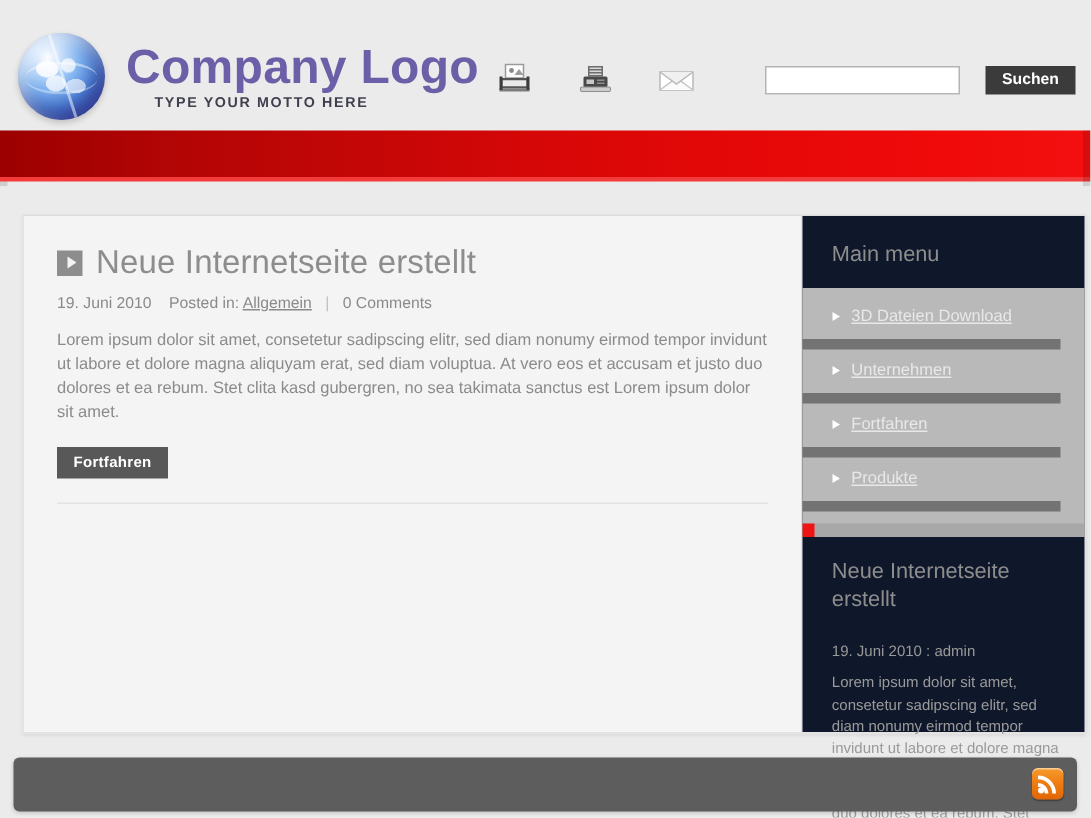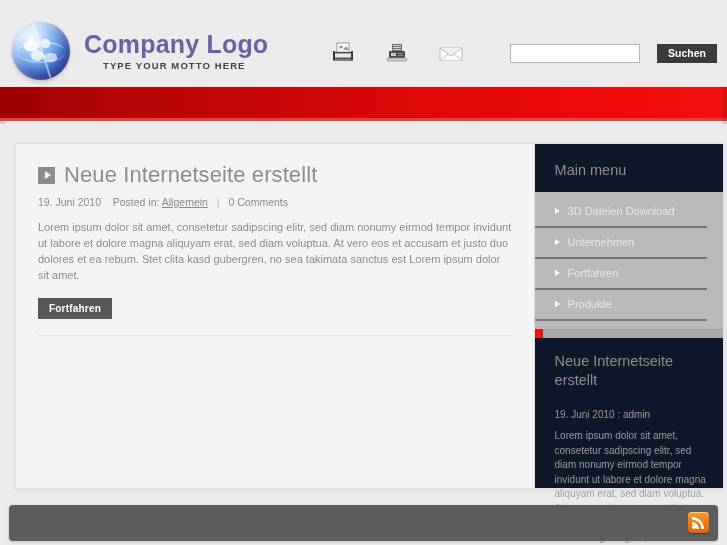--- a/index.html
+++ b/index.html
@@ -63,21 +63,21 @@
     left: 18%; top: 26%;
     width: 64%; height: 52%;
     background:
       radial-gradient(ellipse at 25% 30%, rgba(255,255,255,.85) 0 18%, transparent 19%),
       radial-gradient(ellipse at 62% 22%, rgba(255,255,255,.7) 0 14%, transparent 15%),
       radial-gradient(ellipse at 40% 62%, rgba(255,255,255,.75) 0 20%, transparent 21%),
       radial-gradient(ellipse at 75% 68%, rgba(255,255,255,.6) 0 16%, transparent 17%);
   }
   .brand-text { margin-left: 14px; }
   .brand-title {
-    font-size: 25px;
+    font-size: 32px;
     font-weight: bold;
     color: #6c5fa8;
     letter-spacing: .2px;
     line-height: 1.05;
   }
   .brand-motto {
     font-size: 9.5px;
     font-weight: bold;
     color: #3f3f4f;
     letter-spacing: 1.1px;
@@ -242,22 +242,23 @@
     position: relative;
   }
   .menu-item {
     display: flex;
     align-items: center;
     gap: 8px;
     font-size: 11px;
     color: #e8e8e8;
     padding: 3px 0 9px 20px;
     margin: 0 16px 0 0;
-    border-bottom: 2px solid #737373;
+    border-bottom: 7px solid #737373;
     cursor: pointer;
+    text-decoration: underline;
   }
   .menu-item .caret {
     width: 0; height: 0;
     border-left: 5px solid #ffffff;
     border-top: 3.5px solid transparent;
     border-bottom: 3.5px solid transparent;
     flex: none;
   }
   .menu-item + .menu-item { padding-top: 8px; }
   .menu-foot {

